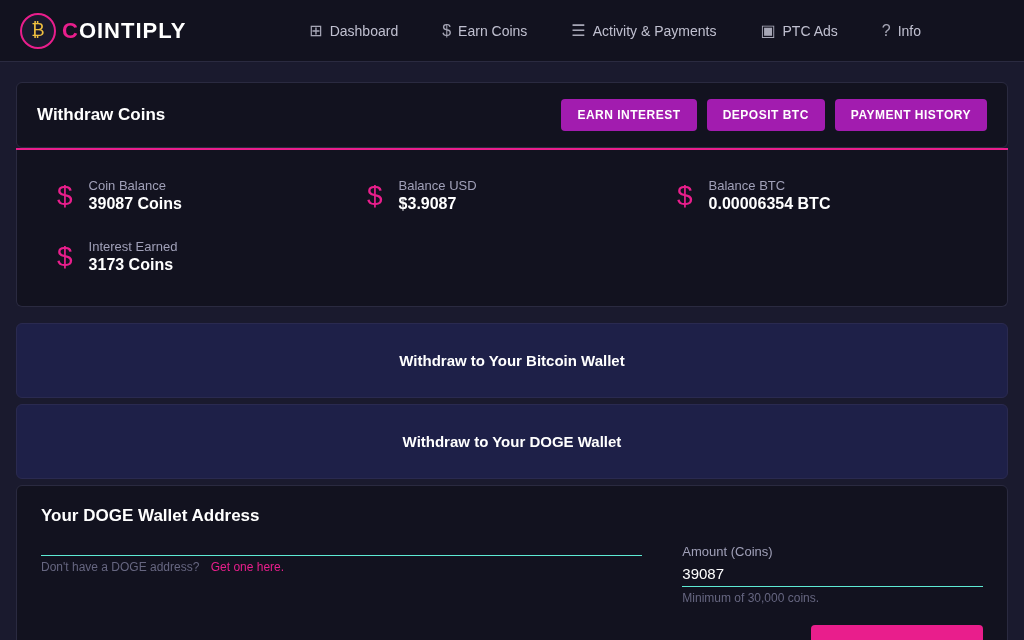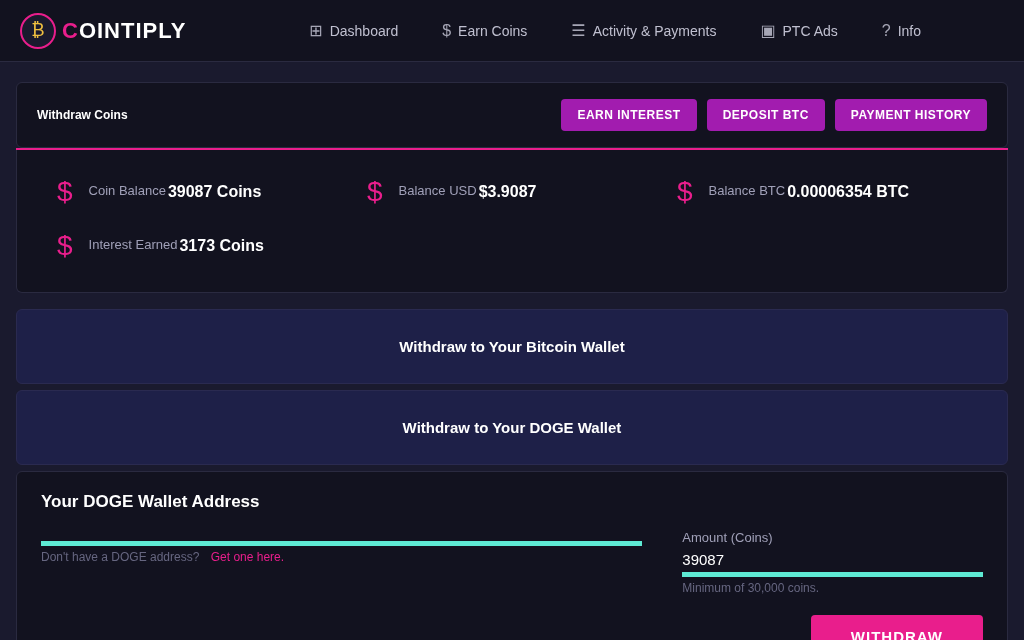--- a/index.html
+++ b/index.html
@@ -82,21 +82,21 @@
       background: #12121f;
       border: 1px solid #2a2a40;
       border-radius: 6px;
       padding: 16px 20px;
       display: flex;
       align-items: center;
       justify-content: space-between;
       margin-bottom: 0;
     }
     .page-title {
-      font-size: 12px;
+      font-size: 17px;
       font-weight: 700;
       color: #ffffff;
     }
     .header-buttons {
       display: flex;
       gap: 10px;
     }
     .btn-pink {
       background: #a21caf;
       color: #fff;
@@ -143,23 +143,22 @@
       padding: 8px 10px;
     }
     .balance-dollar-icon {
       font-size: 28px;
       color: #e91e8c;
       font-weight: 300;
       line-height: 1;
     }
     .balance-info {
       display: flex;
-      flex-direction: row;
+      flex-direction: column;
       gap: 2px;
-      text-align: center;
     }
     .balance-label {
       font-size: 13px;
       color: #a0a0b8;
       font-weight: 400;
     }
     .balance-value {
       font-size: 16px;
       font-weight: 700;
       color: #ffffff;
@@ -205,21 +204,21 @@
     }
     .wallet-title {
       font-size: 17px;
       font-weight: 700;
       color: #ffffff;
       margin-bottom: 4px;
     }
     .form-input {
       background: transparent;
       border: none;
-      border-bottom: 5px solid #5eead4;
+      border-bottom: 1px solid #5eead4;
       color: #ffffff;
       font-size: 15px;
       padding: 4px 0;
       outline: none;
       width: 100%;
     }
     .form-input::placeholder { color: #555570; }
     .form-hint {
       font-size: 12px;
       color: #666680;

